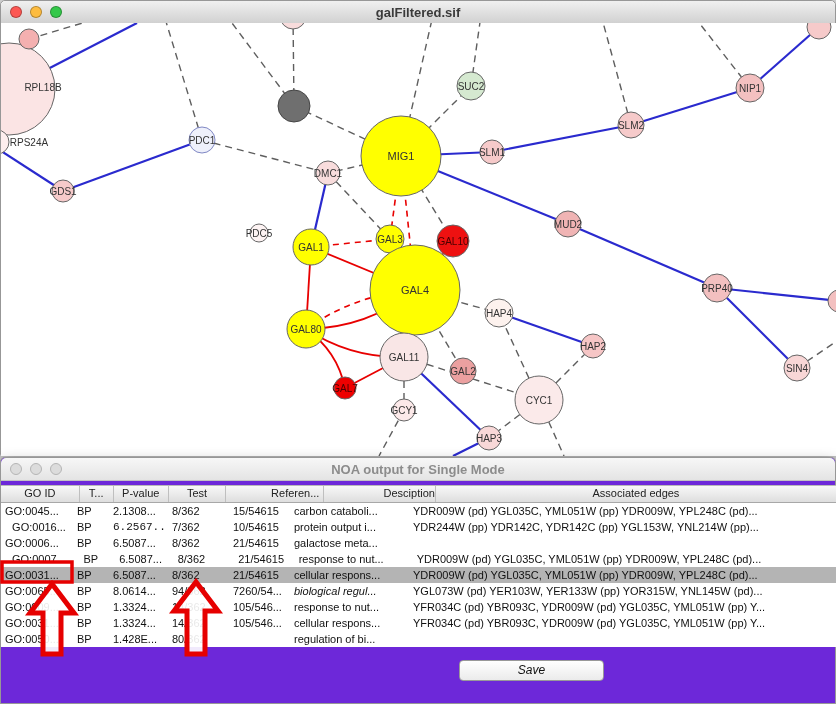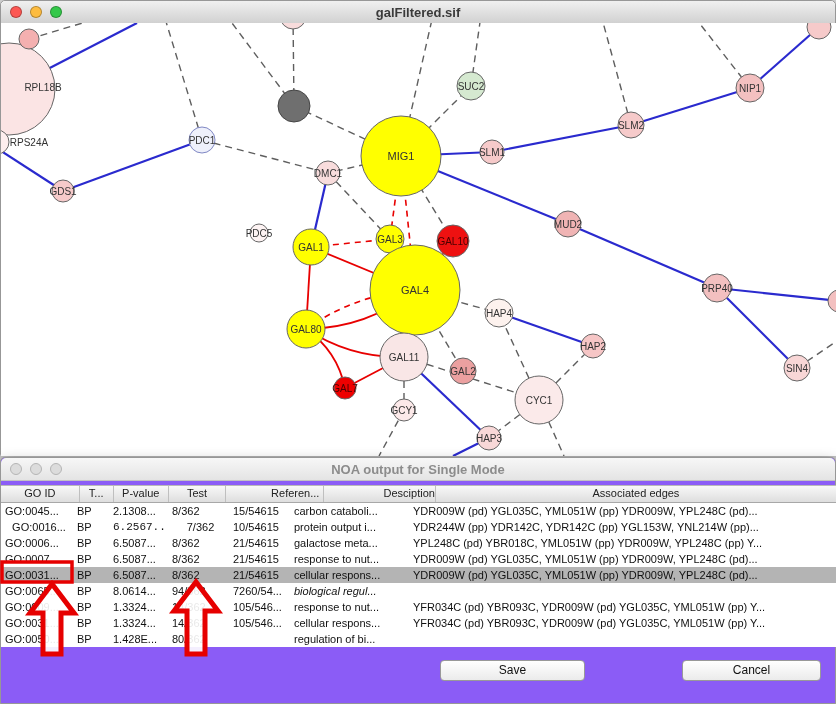--- a/index.html
+++ b/index.html
@@ -4,21 +4,21 @@
 <style>
   html,body{margin:0;padding:0;}
   body{
     width:836px;height:704px;position:relative;overflow:hidden;
     background:#d6d6d6;
     font-family:"Liberation Sans",sans-serif;
   }
   .window{position:absolute;box-sizing:border-box;border:1px solid #979797;
     border-radius:5px 5px 0 0;box-shadow:0 4px 14px rgba(0,0,0,.28);}
   #graph-window{left:0;top:0;width:836px;height:455px;background:#fff;}
-  #noa-window{left:0;top:457px;width:836px;height:247px;background:#8b5cf6;}
+  #noa-window{left:0;top:457px;width:836px;height:247px;background:#6d28d9;}
   .titlebar{height:22px;border-radius:5px 5px 0 0;position:relative;
     display:flex;align-items:center;justify-content:center;
     background:linear-gradient(#f0f0f0,#d1d1d1);border-bottom:1px solid #a6a6a6;}
   .titlebar.inactive{background:linear-gradient(#f7f7f7,#e4e4e4);border-bottom:1px solid #c2c2c2;}
   .titlebar .title{font-size:13px;font-weight:bold;color:#3a3a3a;}
   .titlebar.inactive .title{color:#8c8c8c;font-weight:bold;}
   .lights{position:absolute;left:9px;top:5px;display:flex;gap:8px;}
   .light{width:12px;height:12px;border-radius:50%;box-sizing:border-box;border:1px solid rgba(0,0,0,.28);}
   .light.inactive{background:#dcdcdc;border:1px solid #b5b5b5;}
   #network-canvas{position:absolute;left:0;top:22px;width:836px;height:433px;background:#fff;display:block;}
@@ -32,21 +32,21 @@
   .header-cell{font-size:11px;line-height:15px;color:#222;text-align:center;
     border-right:1px solid #bfbfbf;box-sizing:border-box;overflow:hidden;white-space:nowrap;}
   .row{display:flex;height:16px;background:#ffffff;}
   .row.selected{background:#b4b4b4;}
   .cell{font-size:11px;line-height:16px;padding-left:4px;color:#111;
     box-sizing:border-box;overflow:hidden;white-space:nowrap;}
   .btn{position:absolute;height:21px;border-radius:4px;
     background:linear-gradient(#ffffff,#ebebeb);border:1px solid #999;
     font-family:"Liberation Sans",sans-serif;font-size:12px;color:#111;
     text-align:center;padding:0;line-height:19px;}
-  #save-btn{left:439px;top:202px;width:145px;}
+  #save-btn{left:458px;top:202px;width:145px;font-style:italic;}
   #cancel-btn{left:681px;top:202px;width:139px;}
 
   #annotation-overlay{position:absolute;left:0;top:0;width:836px;height:704px;
     pointer-events:none;z-index:99;}
 </style>
 </head>
 <body>
 
 <div class="window" id="graph-window">
   <div class="titlebar">
@@ -200,36 +200,35 @@
           <div class="cell" style="width: 59px;">2.1308...</div>
           <div class="cell" style="width: 61px;">8/362</div>
           <div class="cell" style="width: 61px;">15/54615</div>
           <div class="cell" style="width: 119px;">carbon cataboli...</div>
           <div class="cell" style="width: 428px;">YDR009W (pd) YGL035C, YML051W (pp) YDR009W, YPL248C (pd)...</div>
         </div>
         <div class="row">
           <div class="cell" style="width: 72px; text-align: center;">GO:0016...</div>
           <div class="cell" style="width: 36px;">BP</div>
           <div class="cell" style="width: 59px; font-family: Liberation Mono, monospace;">6.2567...</div>
-          <div class="cell" style="width: 61px; text-align: center;">7/362</div>
+          <div class="cell" style="width: 61px;">7/362</div>
           <div class="cell" style="width: 61px;">10/54615</div>
           <div class="cell" style="width: 119px;">protein output i...</div>
           <div class="cell" style="width: 428px;">YDR244W (pp) YDR142C, YDR142C (pp) YGL153W, YNL214W (pp)...</div>
         </div>
         <div class="row">
           <div class="cell" style="width: 72px;">GO:0006...</div>
           <div class="cell" style="width: 36px;">BP</div>
           <div class="cell" style="width: 59px;">6.5087...</div>
           <div class="cell" style="width: 61px;">8/362</div>
           <div class="cell" style="width: 61px;">21/54615</div>
           <div class="cell" style="width: 119px;">galactose meta...</div>
-          <div class="cell" style="width: 428px;">YPL248C (pd) YBR018C, YML051W (pp) YDR009W, YPL248C (pp) Y...</div>
-        </div>
-        <div class="row">
-          <div class="cell" style="width: 72px;">GO:0007...</div>
+        </div>
+        <div class="row">
+          <div class="cell" style="width: 72px; margin-left: 7px;">GO:0007...</div>
           <div class="cell" style="width: 36px;">BP</div>
           <div class="cell" style="width: 59px;">6.5087...</div>
           <div class="cell" style="width: 61px;">8/362</div>
           <div class="cell" style="width: 61px;">21/54615</div>
           <div class="cell" style="width: 119px;">response to nut...</div>
           <div class="cell" style="width: 428px;">YDR009W (pd) YGL035C, YML051W (pp) YDR009W, YPL248C (pd)...</div>
         </div>
         <div class="row selected">
           <div class="cell" style="width: 72px;">GO:0031...</div>
           <div class="cell" style="width: 36px;">BP</div>
@@ -239,20 +238,21 @@
           <div class="cell" style="width: 119px;">cellular respons...</div>
           <div class="cell" style="width: 428px;">YDR009W (pd) YGL035C, YML051W (pp) YDR009W, YPL248C (pd)...</div>
         </div>
         <div class="row">
           <div class="cell" style="width: 72px;">GO:0065...</div>
           <div class="cell" style="width: 36px;">BP</div>
           <div class="cell" style="width: 59px;">8.0614...</div>
           <div class="cell" style="width: 61px;">94/362</div>
           <div class="cell" style="width: 61px;">7260/54...</div>
           <div class="cell" style="width: 119px; font-style: italic;">biological regul...</div>
+          <div class="cell" style="width: 428px;">YGL073W (pd) YER103W, YER133W (pp) YOR315W, YNL145W (pd)...</div>
         </div>
         <div class="row">
           <div class="cell" style="width: 72px;">GO:0009...</div>
           <div class="cell" style="width: 36px;">BP</div>
           <div class="cell" style="width: 59px;">1.3324...</div>
           <div class="cell" style="width: 61px;">14/362</div>
           <div class="cell" style="width: 61px;">105/546...</div>
           <div class="cell" style="width: 119px;">response to nut...</div>
           <div class="cell" style="width: 428px;">YFR034C (pd) YBR093C, YDR009W (pd) YGL035C, YML051W (pp) Y...</div>
         </div>
@@ -270,20 +270,19 @@
           <div class="cell" style="width: 36px;">BP</div>
           <div class="cell" style="width: 59px;">1.428E...</div>
           <div class="cell" style="width: 61px;">80/362</div>
           <div class="cell" style="width: 61px; margin-top: 48px;">5778/54...</div>
           <div class="cell" style="width: 119px;">regulation of bi...</div>
         </div>
       </div>
   </div>
 
   <button class="btn" id="save-btn">Save</button>
-  <button class="btn" id="cancel-btn">Cancel</button>
 </div>
 
 <svg id="annotation-overlay" viewBox="0 0 836 704" width="836" height="704">
     <rect x="2" y="562" width="70" height="20" fill="none" stroke="#e60000" stroke-width="3.5"></rect>
     <polygon points="52,584 30,613 43,613 43,654 61,654 61,613 74,613" fill="rgba(255,255,255,0.9)" stroke="#e60000" stroke-width="5"></polygon>
     <polygon points="196,582 174,611 187,611 187,654 205,654 205,611 218,611" fill="rgba(255,255,255,0.9)" stroke="#e60000" stroke-width="5"></polygon>
   </svg>
 
 </body></html>

